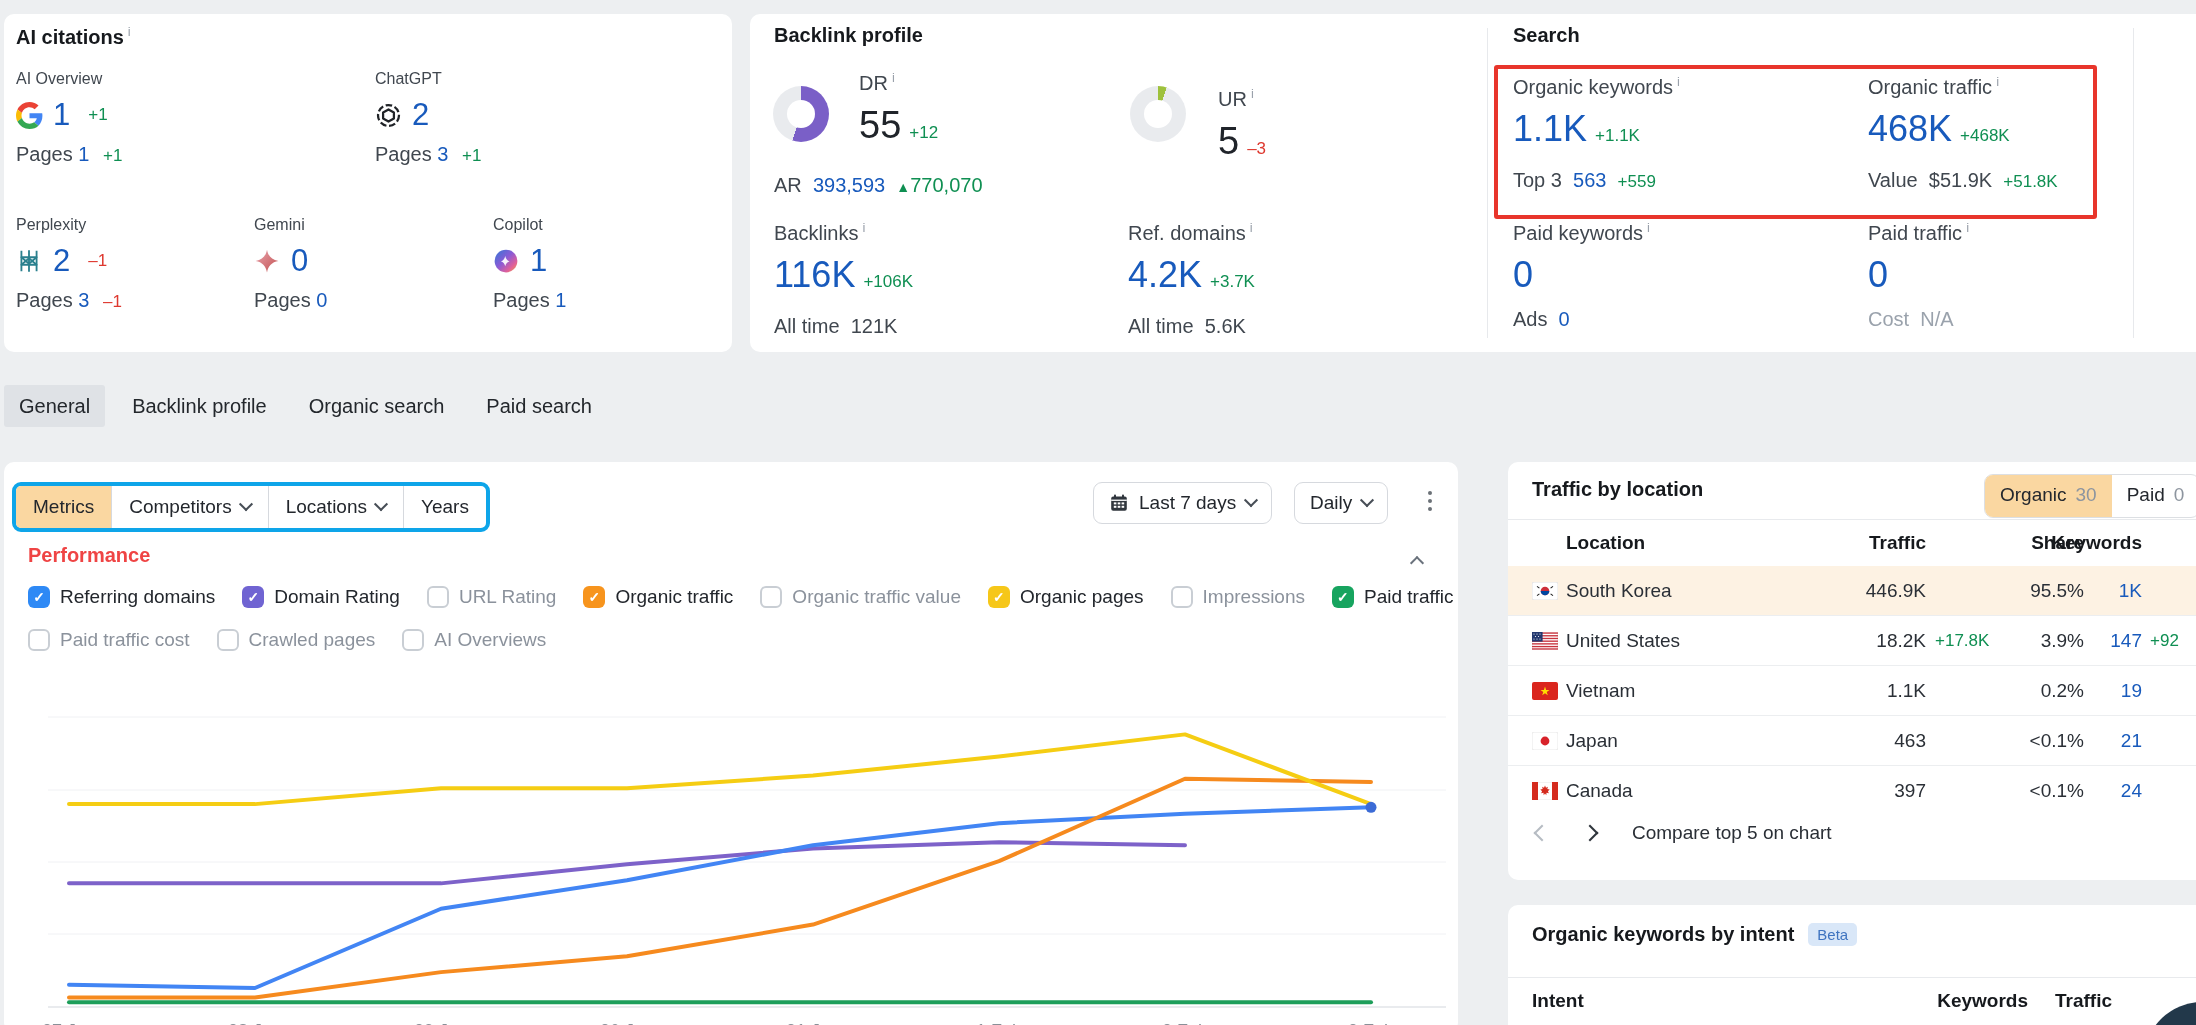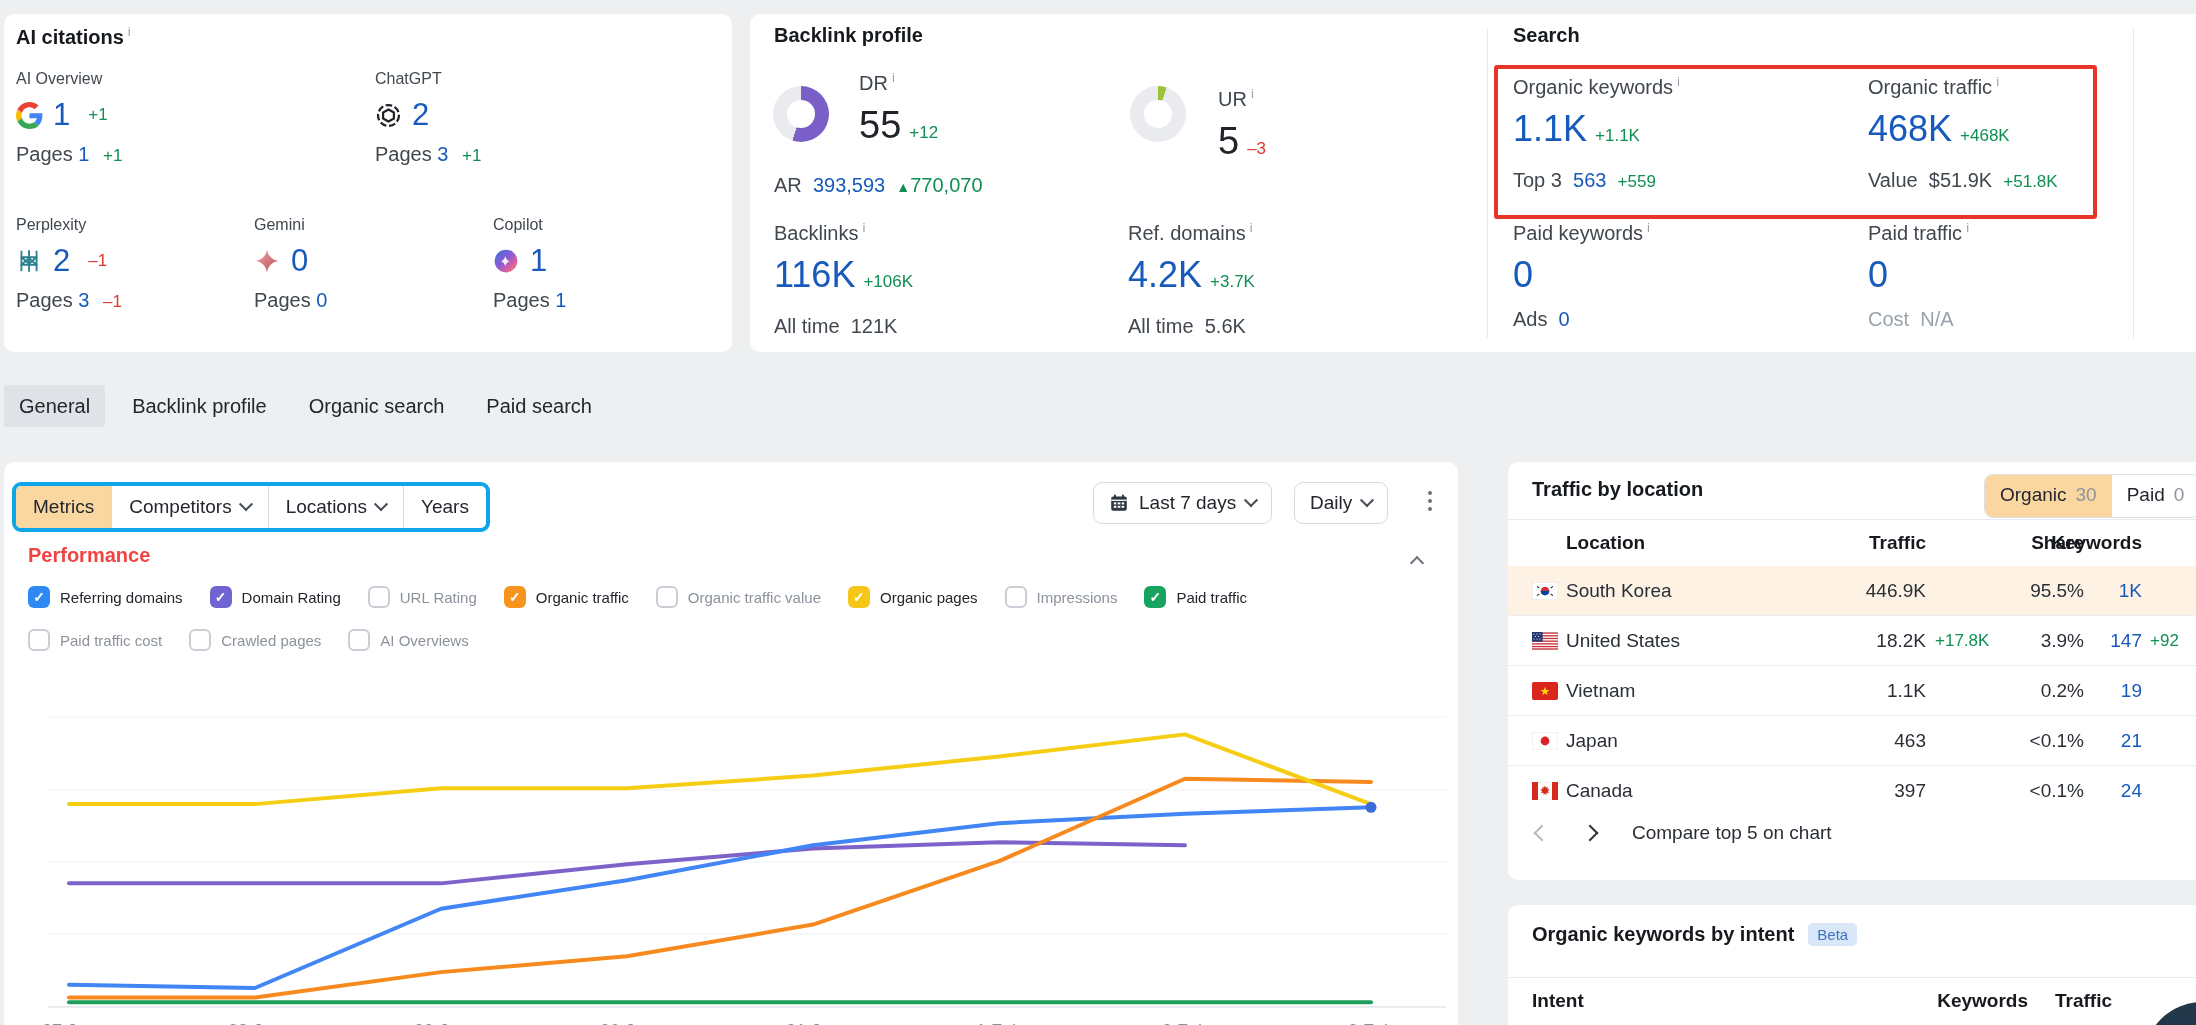--- a/index.html
+++ b/index.html
@@ -66,21 +66,21 @@
   .perf-title{position:absolute;left:24px;top:82px;font-size:20px;font-weight:bold;color:#ef4444}
   .collapse{position:absolute;left:1408px;top:96px}
 
   .checks{position:absolute;left:24px;display:flex;gap:27px;align-items:center}
   #checks-row1{top:124px}
   #checks-row2{top:167px}
   .check{display:flex;align-items:center;gap:10px;cursor:pointer}
   .cb{width:22px;height:22px;border-radius:6px;border:2px solid #c9ced4;box-sizing:border-box;background:#fff;
       display:flex;align-items:center;justify-content:center;font-size:14px;color:#fff;font-weight:bold}
   .cb.on{border:none}
-  .cl{font-size:15px;color:#22262c;white-space:nowrap}
+  .cl{font-size:19px;color:#22262c;white-space:nowrap}
   .cl.off{color:#8b929c}
 
   #chart{position:absolute;left:36px;top:213px}
 
   
   .tg-group{position:absolute;left:476px;top:12px;height:42px;display:flex;border:1px solid #dcdfe3;border-radius:9px;overflow:hidden;background:#fff}
   .tg{padding:0 15px;line-height:40px;font-size:19px;color:#23272d;display:flex;gap:9px;white-space:nowrap}
   .tg.active{background:#fad7a1}
   .tg .cnt{color:#8d959f}
   .loc-div{position:absolute;left:0;right:0;top:57px;height:1px;background:#e8eaed}

